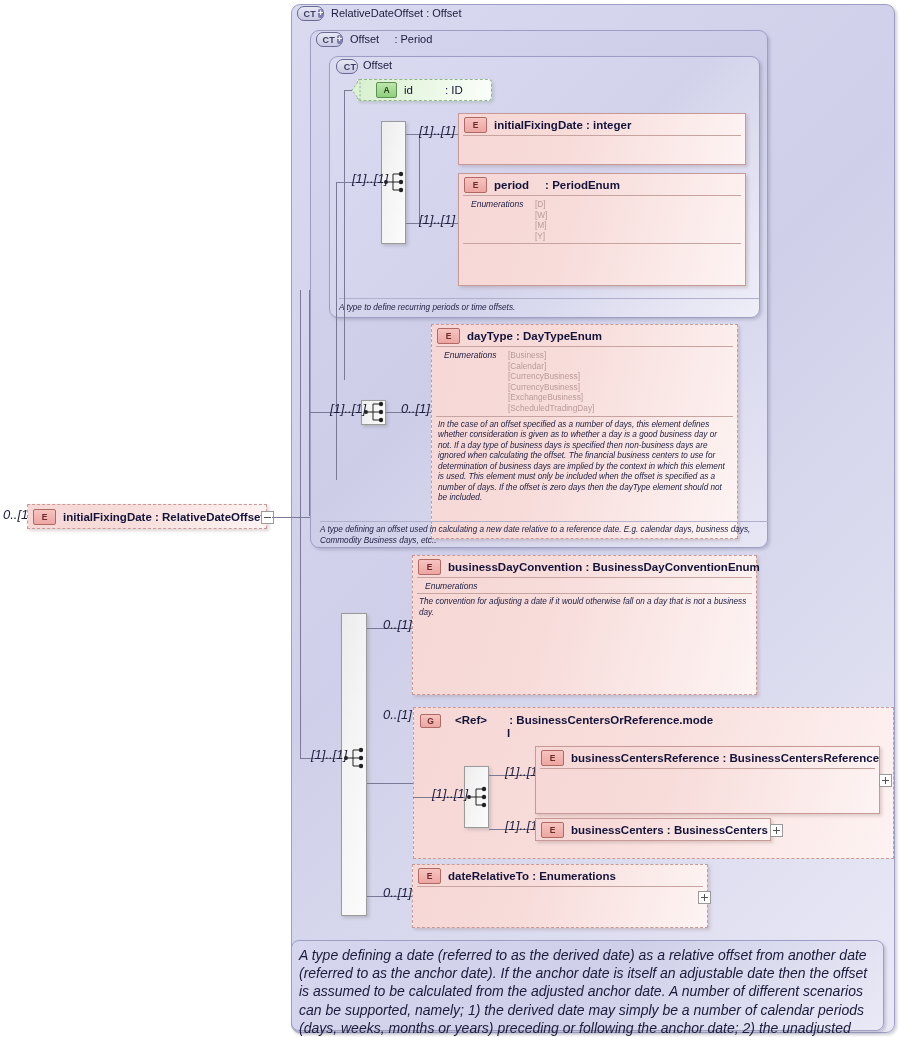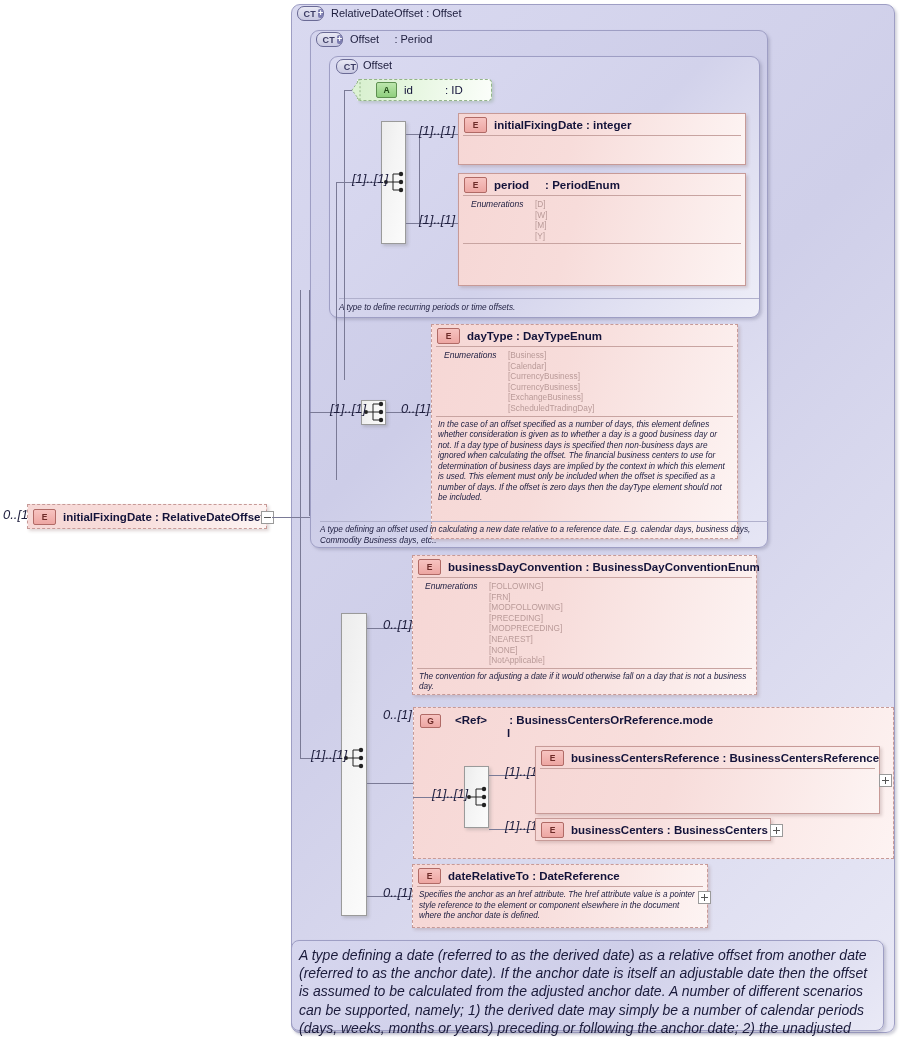--- a/index.html
+++ b/index.html
@@ -296,30 +296,20 @@
   <div class="occ" style="left:383px;top:885px;">0..[1]</div>
 
   <div class="abs el-box dashed" style="left:412px;top:555px;width:345px;height:140px;">
     <div class="el-hdr">
       <div class="badge-e">E</div>
       <div class="el-name">businessDayConvention : BusinessDayConventionEnum</div>
     </div>
     <div class="hr"></div>
     <div class="enum-wrap">
       <div class="enum-label">Enumerations</div>
-      <div class="enum-vals">
-        <div>[FOLLOWING]</div>
-        <div>[FRN]</div>
-        <div>[MODFOLLOWING]</div>
-        <div>[PRECEDING]</div>
-        <div>[MODPRECEDING]</div>
-        <div>[NEAREST]</div>
-        <div>[NONE]</div>
-        <div>[NotApplicable]</div>
-      </div>
     </div>
     <div class="hr"></div>
     <div class="doc">The convention for adjusting a date if it would otherwise fall on a day that is not a business day.</div>
   </div>
 
   <div class="abs" style="left:413px;top:707px;width:481px;height:152px;
               background:linear-gradient(110deg,#f6d7d5 0%,#f8dedc 45%,#fdf3f2 100%);
               border:1px dashed #c79a97;"></div>
   <div class="abs badge-g" style="left:420px;top:714px;">G</div>
   <div class="el-name abs" style="left:448px;top:714px;font-size:11.5px;font-weight:bold;">&lt;Ref&gt;       : BusinessCentersOrReference.mode</div>
@@ -357,22 +347,21 @@
     <div class="el-hdr" style="height:21px;">
       <div class="badge-e">E</div>
       <div class="el-name">businessCenters : BusinessCenters</div>
     </div>
   </div>
   <div class="expander" style="left:770px;top:824px;"></div>
 
   <div class="abs el-box dashed" style="left:412px;top:864px;width:296px;height:64px;">
     <div class="el-hdr">
       <div class="badge-e">E</div>
-      <div class="el-name">dateRelativeTo : DateReference</div>
-    </div>
-    <div class="hr"></div>
-    <div class="doc">Specifies the anchor as an href attribute. The href attribute value is a pointer style reference to the element or component elsewhere in the document where the anchor date is defined.</div>
+      <div class="el-name">dateRelativeTo : Enumerations</div>
+    </div>
+    <div class="hr"></div>
   </div>
   <div class="expander" style="left:698px;top:891px;"></div>
 
   <div class="abs docpanel" style="left:291px;top:940px;width:593px;height:91px;">A type defining a date (referred to as the derived date) as a relative offset from another date (referred to as the anchor date). If the anchor date is itself an adjustable date then the offset is assumed to be calculated from the adjusted anchor date. A number of different scenarios can be supported, namely; 1) the derived date may simply be a number of calendar periods (days, weeks, months or years) preceding or following the anchor date; 2) the unadjusted derived date may be a number of calendar periods (days, weeks, months or years) preceding or following the anchor date with the resulting unadjusted derived date subject to adjustment in accordance with a specified business day convention, i.e. the derived date must fall on a good business day; 3) the derived date may be a number of business days preceding or following the anchor date. Note that the businessDayConvention specifies any required adjustment to the unadjusted derived date. A negative or positive value in the periodMultiplier indicates whether the unadjusted derived precedes or follows the anchor date. The businessDayConvention should contain a val</div>
 
 </div>
 
 </body></html>

